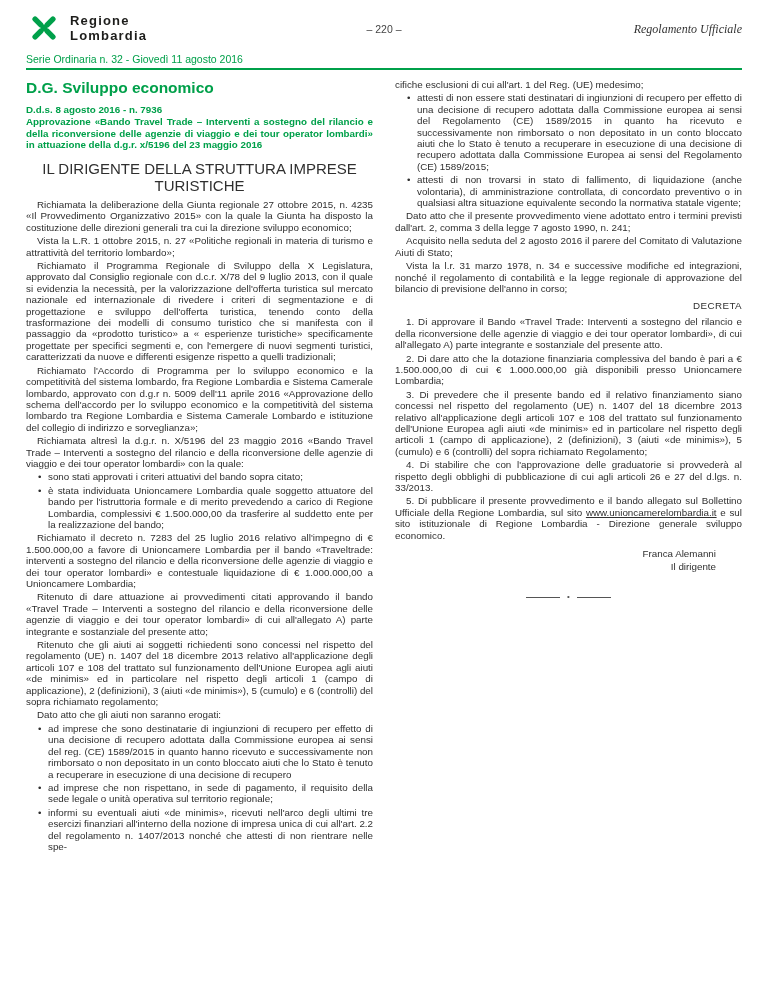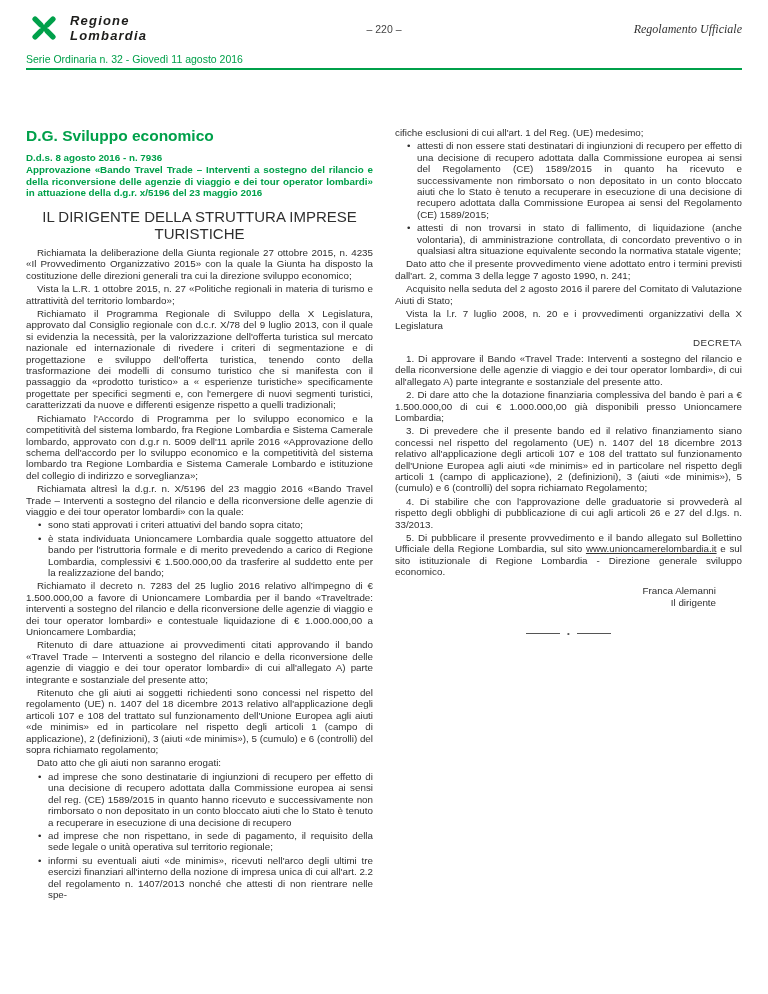--- a/index.html
+++ b/index.html
@@ -5,29 +5,29 @@
   :root { --green:#00a04a; --ink:#2f2f2f; }
   * { margin:0; padding:0; box-sizing:border-box; }
   html,body { background:#e8e8e8; }
   body { font-family:"Liberation Sans", sans-serif; color:var(--ink); }
   .page { width:768px; height:994px; background:#fff; margin:0 auto; padding:10px 26px 8px; overflow:hidden; }
 
   
   .header-top { display:flex; align-items:flex-start; }
   .brand { display:flex; align-items:center; gap:8px; flex:1; }
   .logo-svg { width:36px; height:36px; display:block; }
-  .brand-text { font-size:13px; font-weight:bold; letter-spacing:1.2px; color:#1d1d1b; line-height:1.18;font-style:italic; }
+  .brand-text { font-size:13px; font-weight:bold; letter-spacing:1.2px; color:#1d1d1b; line-height:1.18; }
   .page-num { flex:1; text-align:center; font-size:10.5px; color:#444; padding-top:13px; }
   .journal { flex:1; text-align:right; font-family:"Liberation Serif", serif; font-style:italic; font-size:12px; color:#333; padding-top:12px; }
   .series { color:var(--green); font-size:10.5px; margin-top:7px; }
   .rule { border-bottom:2px solid var(--green); margin-top:3px; }
 
   
   .cols { display:flex; gap:22px; margin-top:9px; }
-  .col { width:347px; flex:none;margin-top:48px; }
+  .col { width:347px; flex:none; }
 
   
   .section-title { color:var(--green); font-size:15.5px; font-weight:bold; margin-bottom:7px; }
   .decree-num { color:var(--green); font-size:9.8px; font-weight:bold; line-height:1.2; }
   .decree-title { color:var(--green); font-size:9.8px; font-weight:bold; line-height:1.2; text-align:justify; }
   .authority { text-align:center; font-size:15px; margin:9px 0 5px; }
 
   
   .para { font-size:9.8px; line-height:11.4px; text-align:justify; text-indent:11px; margin-bottom:2px; }
   .para.cont { text-indent:0; }
@@ -115,21 +115,21 @@
           <div class="bullet-item">
             <span class="bdot">•</span>
             <span class="btxt">attesti di non essere stati destinatari di ingiunzioni di recupero per effetto di una decisione di recupero adottata dalla Commissione europea ai sensi del Regolamento (CE) 1589/2015 in quanto ha ricevuto e successivamente non rimborsato o non depositato in un conto bloccato aiuti che lo Stato è tenuto a recuperare in esecuzione di una decisione di recupero adottata dalla Commissione Europea ai sensi del Regolamento (CE) 1589/2015;</span>
           </div>
           <div class="bullet-item">
             <span class="bdot">•</span>
             <span class="btxt">attesti di non trovarsi in stato di fallimento, di liquidazione (anche volontaria), di amministrazione controllata, di concordato preventivo o in qualsiasi altra situazione equivalente secondo la normativa statale vigente;</span>
           </div>
           <div class="para">Dato atto che il presente provvedimento viene adottato entro i termini previsti dall'art. 2, comma 3 della legge 7 agosto 1990, n. 241;</div>
           <div class="para">Acquisito nella seduta del 2 agosto 2016 il parere del Comitato di Valutazione Aiuti di Stato;</div>
-          <div class="para">Vista la l.r. 7 luglio 2008, n. 20 e i provvedimenti organizzativi della X Legislatura</div>
+          <div class="para">Vista la l.r. 31 marzo 1978, n. 34 e successive modifiche ed integrazioni, nonché il regolamento di contabilità e la legge regionale di approvazione del bilancio di previsione dell'anno in corso;</div>
           <div class="center-heading">DECRETA</div>
           <div class="para">1. Di approvare il Bando «Travel Trade: Interventi a sostegno del rilancio e della riconversione delle agenzie di viaggio e dei tour operator lombardi», di cui all'allegato A) parte integrante e sostanziale del presente atto.</div>
           <div class="para">2. Di dare atto che la dotazione finanziaria complessiva del bando è pari a € 1.500.000,00 di cui € 1.000.000,00 già disponibili presso Unioncamere Lombardia;</div>
           <div class="para">3. Di prevedere che il presente bando ed il relativo finanziamento siano concessi nel rispetto del regolamento (UE) n. 1407 del 18 dicembre 2013 relativo all'applicazione degli articoli 107 e 108 del trattato sul funzionamento dell'Unione Europea agli aiuti «de minimis» ed in particolare nel rispetto degli articoli 1 (campo di applicazione), 2 (definizioni), 3 (aiuti «de minimis»), 5 (cumulo) e 6 (controlli) del sopra richiamato Regolamento;</div>
           <div class="para">4. Di stabilire che con l'approvazione delle graduatorie si provvederà al rispetto degli obblighi di pubblicazione di cui agli articoli 26 e 27 del d.lgs. n. 33/2013.</div>
           <div class="para">5. Di pubblicare il presente provvedimento e il bando allegato sul Bollettino Ufficiale della Regione Lombardia, sul sito <span class="link">www.unioncamerelombardia.it</span> e sul sito istituzionale di Regione Lombardia - Direzione generale sviluppo economico.</div>
           <div class="signature">
             <div>Franca Alemanni</div>
             <div>Il dirigente</div>
           </div>

